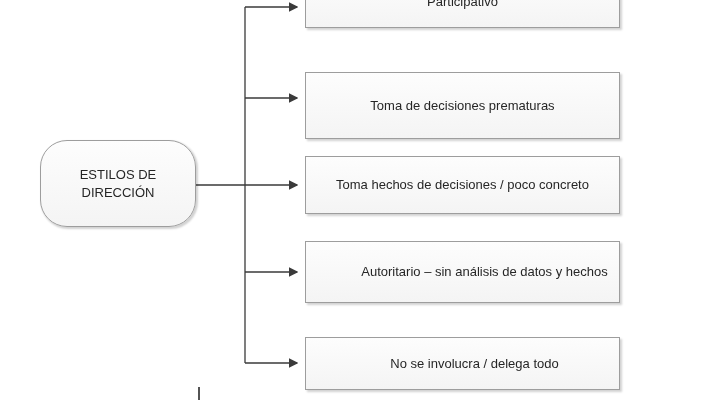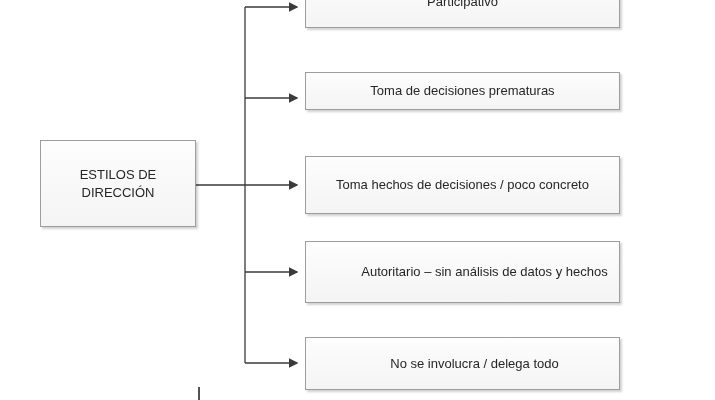--- a/index.html
+++ b/index.html
@@ -27,20 +27,21 @@
     text-align: center;
     color: #262626;
     font-size: 13px;
     line-height: 1.35;
   }
   .root-node {
     left: 40px;
     top: 140px;
     width: 156px;
     height: 87px;
+    border-radius: 27px;
   }
   .root-node .label {
     width: 110px;
   }
   .branch {
     left: 305px;
     width: 315px;
   }
   .branch .label {
     width: 285px;
@@ -81,21 +82,21 @@
   </svg>
 
   <div class="node root-node">
     <span class="label">ESTILOS DE DIRECCIÓN</span>
   </div>
 
   <div class="node branch" style="top:-25px; height:53px;">
     <span class="label">Participativo</span>
   </div>
 
-  <div class="node branch" style="top:72px; height:38px;">
+  <div class="node branch" style="top:72px; height:67px;">
     <span class="label">Toma de decisiones prematuras</span>
   </div>
 
   <div class="node branch" style="top:156px; height:58px;">
     <span class="label">Toma hechos de decisiones / poco concreto</span>
   </div>
 
   <div class="node branch narrow" style="top:241px; height:62px;padding-left:44px;">
     <span class="label">Autoritario – sin análisis de datos y hechos</span>
   </div>

